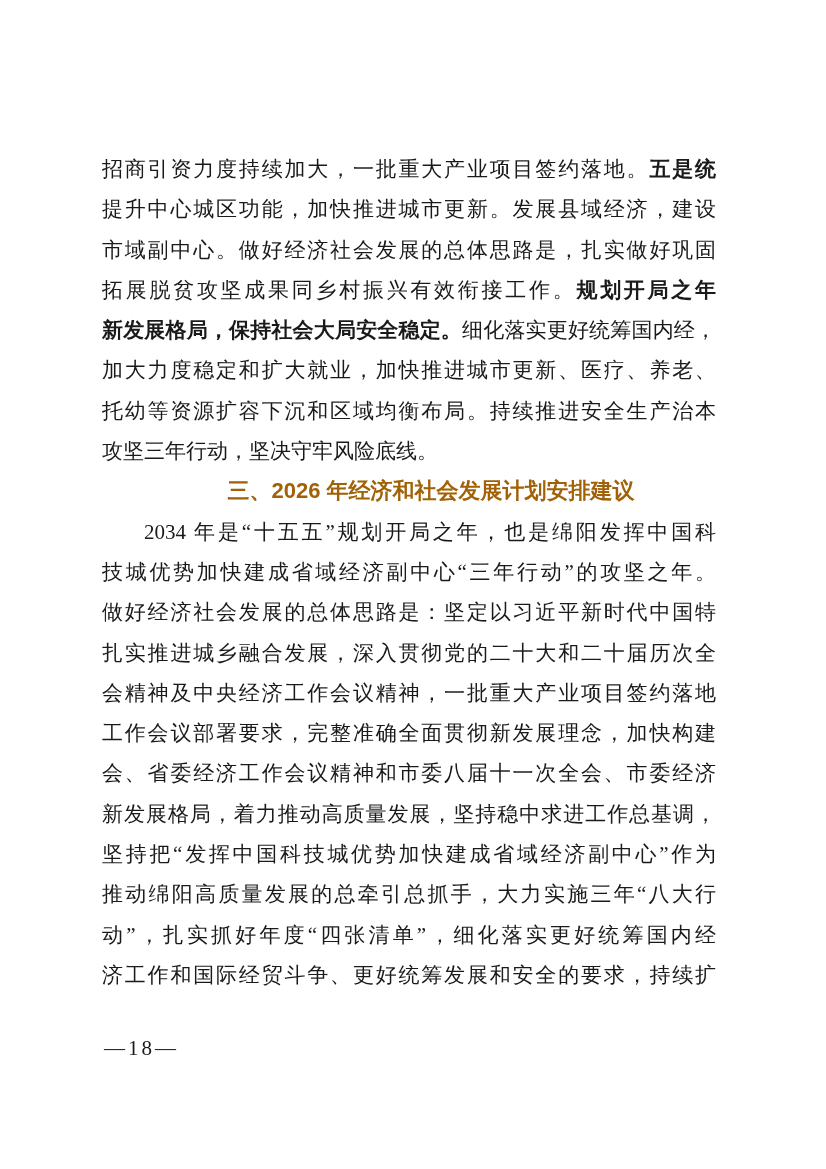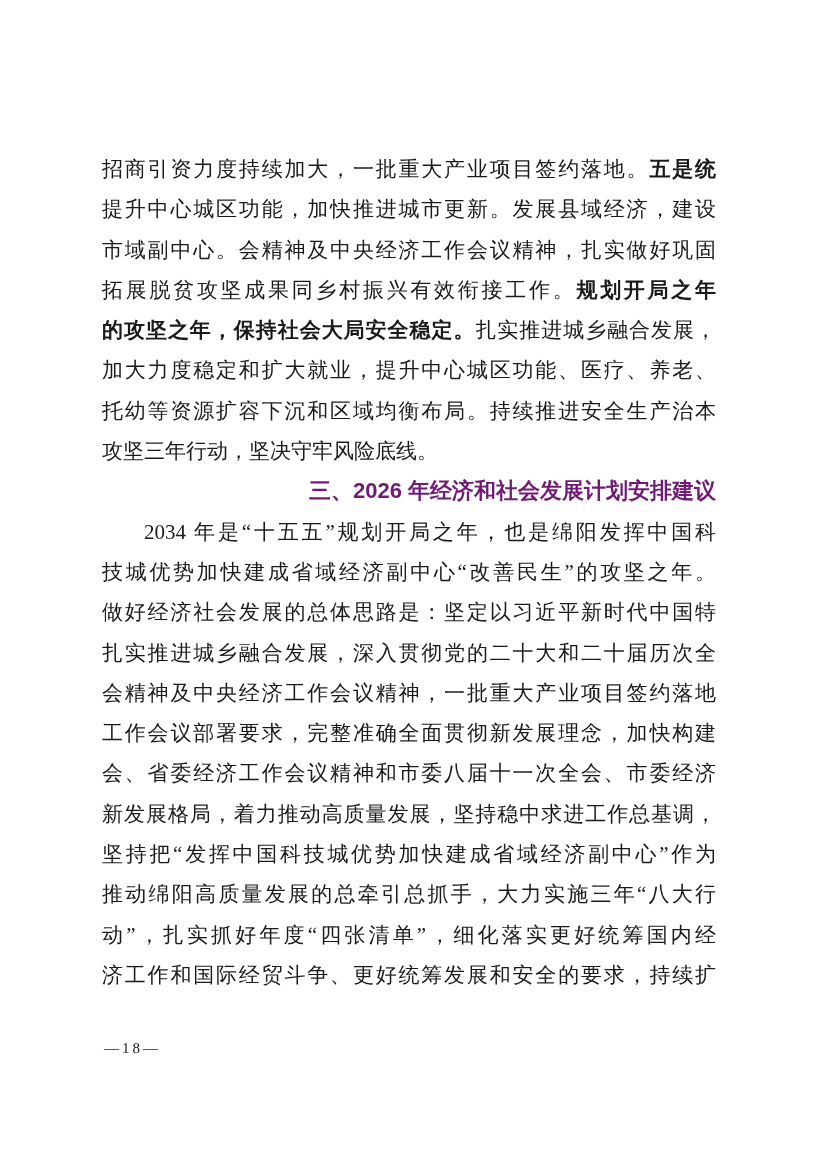--- a/index.html
+++ b/index.html
@@ -45,53 +45,53 @@
     font-weight: 700;
   }
   .heading {
     margin: 0;
     padding-left: 44px;
     font-size: 22px;
     line-height: 40.3px;
     height: 40.3px;
     font-family: "Liberation Sans", "DejaVu Sans", sans-serif;
     font-weight: 700;
-    color: #701a75;
-    text-align: right;
+    color: #a16207;
+    text-align: center;
   }
   .footer {
     position: absolute;
     left: 104px;
     top: 1033px;
-    font-size: 15px;
+    font-size: 21px;
     line-height: 30px;
     letter-spacing: 3px;
     color: #1a1a1a;
     font-family: "Liberation Serif", "DejaVu Serif", serif;
   }
 </style>
 </head>
 <body>
 
 <div class="page">
   <div class="content">
     <div id="para1">
         <div class="line jf"><span class="seg">招商引资力度持续加大，一批重大产业项目签约落地。</span><span class="seg bold">五是统</span></div>
         <div class="line jf"><span class="seg">提升中心城区功能，加快推进城市更新。发展县域经济，建设</span></div>
-        <div class="line jf"><span class="seg">市域副中心。会精神及中央经济工作会议精神，扎实做好巩固</span></div>
+        <div class="line jf"><span class="seg">市域副中心。做好经济社会发展的总体思路是，扎实做好巩固</span></div>
         <div class="line jf"><span class="seg">拓展脱贫攻坚成果同乡村振兴有效衔接工作。</span><span class="seg bold">规划开局之年</span></div>
-        <div class="line jf"><span class="seg bold">的攻坚之年，保持社会大局安全稳定。</span><span class="seg">扎实推进城乡融合发展，</span></div>
-        <div class="line jf"><span class="seg">加大力度稳定和扩大就业，提升中心城区功能、医疗、养老、</span></div>
+        <div class="line jf"><span class="seg bold">新发展格局，保持社会大局安全稳定。</span><span class="seg">细化落实更好统筹国内经，</span></div>
+        <div class="line jf"><span class="seg">加大力度稳定和扩大就业，加快推进城市更新、医疗、养老、</span></div>
         <div class="line jf"><span class="seg">托幼等资源扩容下沉和区域均衡布局。持续推进安全生产治本</span></div>
         <div class="line"><span class="seg">攻坚三年行动，坚决守牢风险底线。</span></div>
       </div>
     <h2 class="heading">三、2026 年经济和社会发展计划安排建议</h2>
     <div id="para2">
         <div class="line jf ind"><span class="seg">2034 年是“十五五”规划开局之年，也是绵阳发挥中国科</span></div>
-        <div class="line jf"><span class="seg">技城优势加快建成省域经济副中心“改善民生”的攻坚之年。</span></div>
+        <div class="line jf"><span class="seg">技城优势加快建成省域经济副中心“三年行动”的攻坚之年。</span></div>
         <div class="line jf"><span class="seg">做好经济社会发展的总体思路是：坚定以习近平新时代中国特</span></div>
         <div class="line jf"><span class="seg">扎实推进城乡融合发展，深入贯彻党的二十大和二十届历次全</span></div>
         <div class="line jf"><span class="seg">会精神及中央经济工作会议精神，一批重大产业项目签约落地</span></div>
         <div class="line jf"><span class="seg">工作会议部署要求，完整准确全面贯彻新发展理念，加快构建</span></div>
         <div class="line jf"><span class="seg">会、省委经济工作会议精神和市委八届十一次全会、市委经济</span></div>
         <div class="line jf"><span class="seg">新发展格局，着力推动高质量发展，坚持稳中求进工作总基调，</span></div>
         <div class="line jf"><span class="seg">坚持把“发挥中国科技城优势加快建成省域经济副中心”作为</span></div>
         <div class="line jf"><span class="seg">推动绵阳高质量发展的总牵引总抓手，大力实施三年“八大行</span></div>
         <div class="line jf"><span class="seg">动”，扎实抓好年度“四张清单”，细化落实更好统筹国内经</span></div>
         <div class="line jf"><span class="seg">济工作和国际经贸斗争、更好统筹发展和安全的要求，持续扩</span></div>

